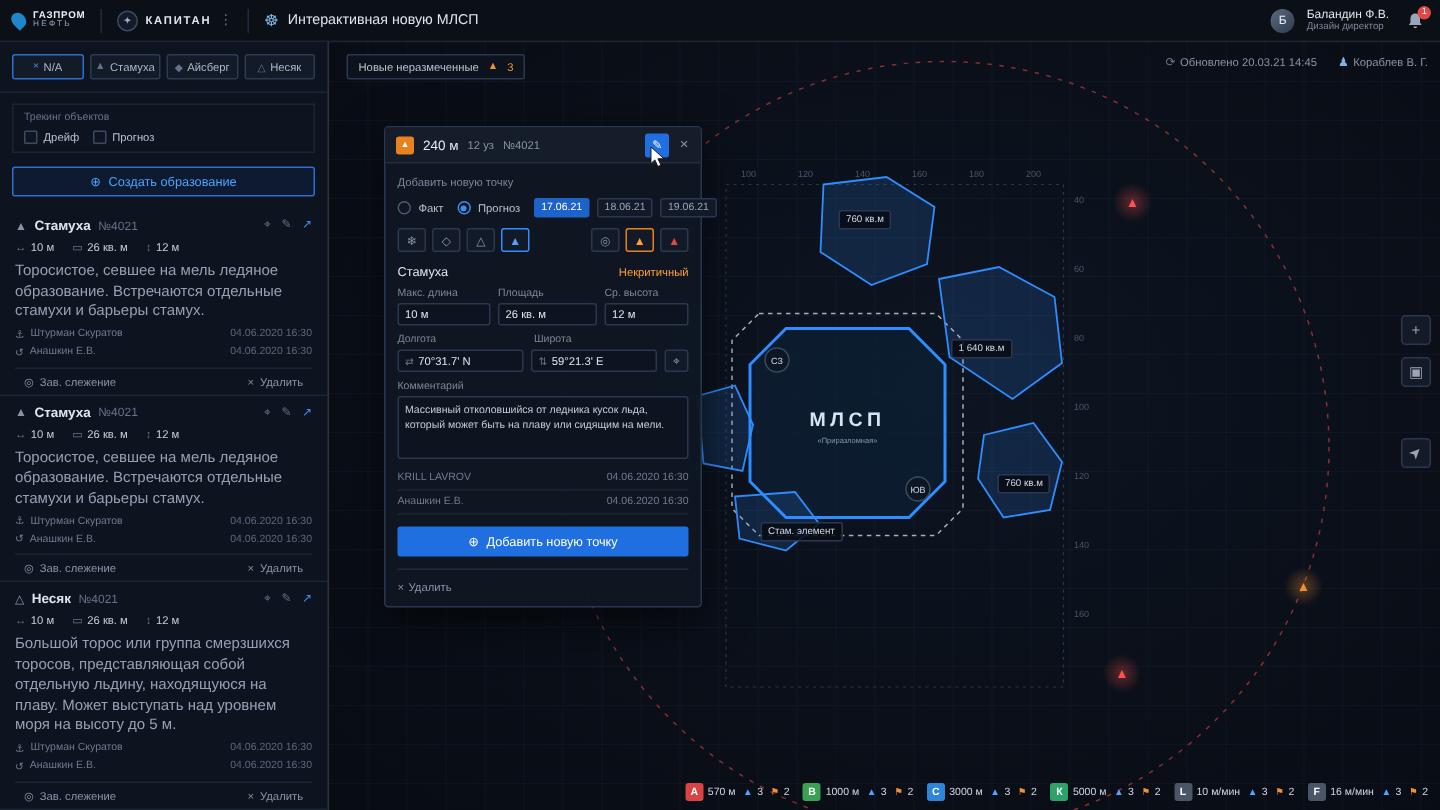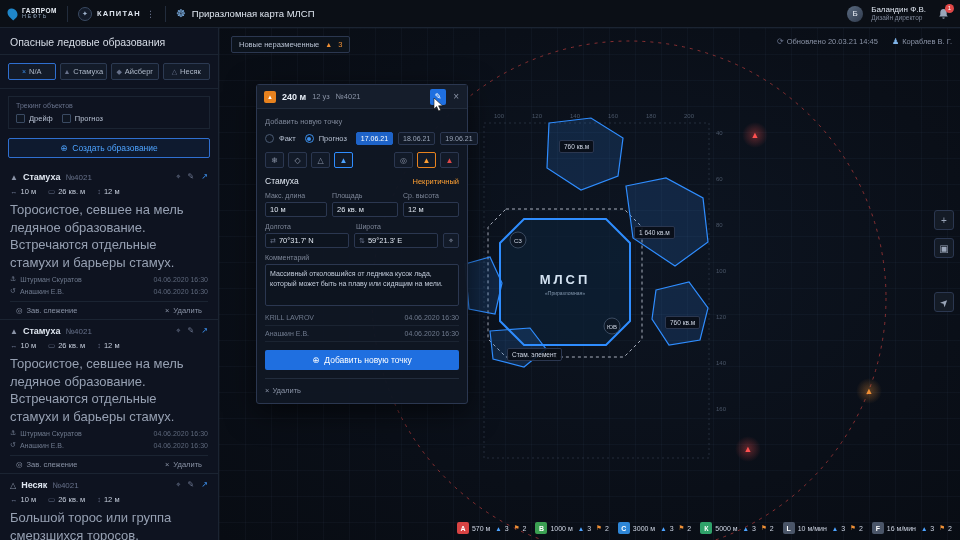--- a/index.html
+++ b/index.html
@@ -60,21 +60,21 @@
   .card-h{display:flex;align-items:center;gap:5px}
   .c-ic{font-size:8px;color:#8a93a6}
   .c-type{font-size:9px;color:#dfe6f0;font-weight:bold}
   .c-id{font-size:8px;color:#67718a}
   .c-tools{margin-left:auto;display:flex;gap:7px}
   .c-tools span{font-size:8px;color:#67718a;cursor:pointer}
   .c-tools span.blue{color:#3b8eea}
   .card-stats{display:flex;gap:12px;margin-top:5px}
   .cs{display:flex;align-items:center;gap:3px;font-size:7.5px;color:#c6cedc}
   .cs i{font-style:normal;font-size:7.5px;color:#67718a}
-  .card-desc{font-size:13px;line-height:1.35;color:#96a0b2;margin-top:5px}
+  .card-desc{font-size:10px;line-height:1.35;color:#96a0b2;margin-top:5px}
   .card-meta{display:flex;align-items:center;gap:4px;margin-top:4px;font-size:7px;color:#6f7a8e}
   .card-meta .md{margin-left:auto;color:#5d677b}
   .card-foot{display:flex;justify-content:space-between;align-items:center;border-top:1px solid #1b2432;margin-top:6px;padding:4px 6px}
   .cf{display:flex;align-items:center;gap:4px;font-size:7.5px;color:#8a93a6;cursor:pointer}
 
   
   .map{position:relative;flex:1;min-width:0;background:radial-gradient(ellipse at 55% 45%,#0d1522 0%,#0a0f18 60%,#080c13 100%);overflow:hidden}
   .gridlayer{position:absolute;inset:0;background-image:linear-gradient(rgba(110,140,180,.05) 1px,transparent 1px),linear-gradient(90deg,rgba(110,140,180,.05) 1px,transparent 1px);background-size:26px 26px;z-index:0}
   .map-svg{position:absolute;inset:0;z-index:1}
   .map-svg text{font-family:"Liberation Sans","DejaVu Sans",sans-serif}
@@ -102,21 +102,21 @@
   .lg .code{width:12px;height:12px;border-radius:2px;color:#fff;font-size:7px;font-weight:bold;display:flex;align-items:center;justify-content:center}
   .lg .val{font-size:7px;color:#cfd6e4}
   .lg .ti{font-size:6.5px;color:#4da3ff;margin-left:2px}
   .lg .fi2{font-size:6.5px;color:#f09035;margin-left:2px}
   .lg .ct{font-size:7px;color:#cfd6e4}
 
   
   .dlg{position:absolute;left:37px;top:56px;width:212px;z-index:5;background:rgba(16,23,35,.97);border:1px solid #2b3750;border-radius:3px;box-shadow:0 8px 30px rgba(0,0,0,.6)}
   .dlg-h{height:24px;display:flex;align-items:center;gap:6px;padding:0 7px;background:#151d2b;border-bottom:1px solid #222c3c;position:relative}
   .dlg-badge{width:12px;height:12px;border-radius:2px;background:#e8821e;color:#fff;font-size:6px;display:flex;align-items:center;justify-content:center}
-  .dlg-dist{font-size:9px;font-weight:bold;color:#e6ecf5}
+  .dlg-dist{font-size:9px;font-weight:normal;color:#e6ecf5}
   .dlg-spd,.dlg-id{font-size:7.5px;color:#8a93a6}
   .dlg-edit{margin-left:auto;width:16px;height:16px;border-radius:2px;background:#1f6fe0;color:#fff;font-size:8px;display:flex;align-items:center;justify-content:center;cursor:pointer}
   .dlg-x{color:#8a93a6;font-size:10px;cursor:pointer;padding:0 1px}
   .cursor{position:absolute;left:176px;top:13px;z-index:9;pointer-events:none}
   .dlg-b{padding:8px}
   .sec-t{font-size:7.5px;color:#7d8698;margin-bottom:6px}
   .row{display:flex;align-items:center;gap:5px}
   .radio{width:9px;height:9px;border:1px solid #4a5a72;border-radius:50%;position:relative;flex:0 0 9px}
   .radio.on{border-color:#3b8eea}
   .radio.on::after{content:"";position:absolute;inset:1.5px;border-radius:50%;background:#3b8eea}
@@ -167,42 +167,41 @@
       </div>
       <div class="vdiv"></div>
       <div class="brandK">
         <div class="kap-emb">✦</div>
         <span class="kt">КАПИТАН</span>
         <span class="dots">⋮</span>
       </div>
       <div class="vdiv"></div>
       <div class="app-title">
         <span class="wheel">☸</span>
-        <span class="tt">Приразломная карта МЛСП</span>
+        <span class="tt">Интерактивная новую МЛСП</span>
       </div>
     </div>
     <div class="h-right">
       <div class="avatar">Б</div>
       <div class="user-col">
         <span class="u-name">Баландин Ф.В.</span>
         <span class="u-role">Дизайн директор</span>
       </div>
       <div class="bell">
         <svg width="11" height="12" viewBox="0 0 11 12">
             <path d="M5.5 1 C3.3 1 2.3 2.6 2.3 4.5 L2.3 7 L1.2 8.6 L9.8 8.6 L8.7 7 L8.7 4.5 C8.7 2.6 7.7 1 5.5 1 Z M4.3 9.6 a1.2 1.2 0 0 0 2.4 0 Z" fill="#9aa5b8"></path>
           </svg>
         <span class="bdg">1</span>
       </div>
     </div>
   </div>
 
   <div class="main">
 
     <div class="sb">
-      <div class="sb-title">Опасные ледовые образования</div>
 
       <div class="sb-filters">
         <div class="fbtn sel">
           <span class="fi">×</span>
           <span>N/A</span>
         </div>
         <div class="fbtn">
           <span class="fi">▲</span>
           <span>Стамуха</span>
         </div>

